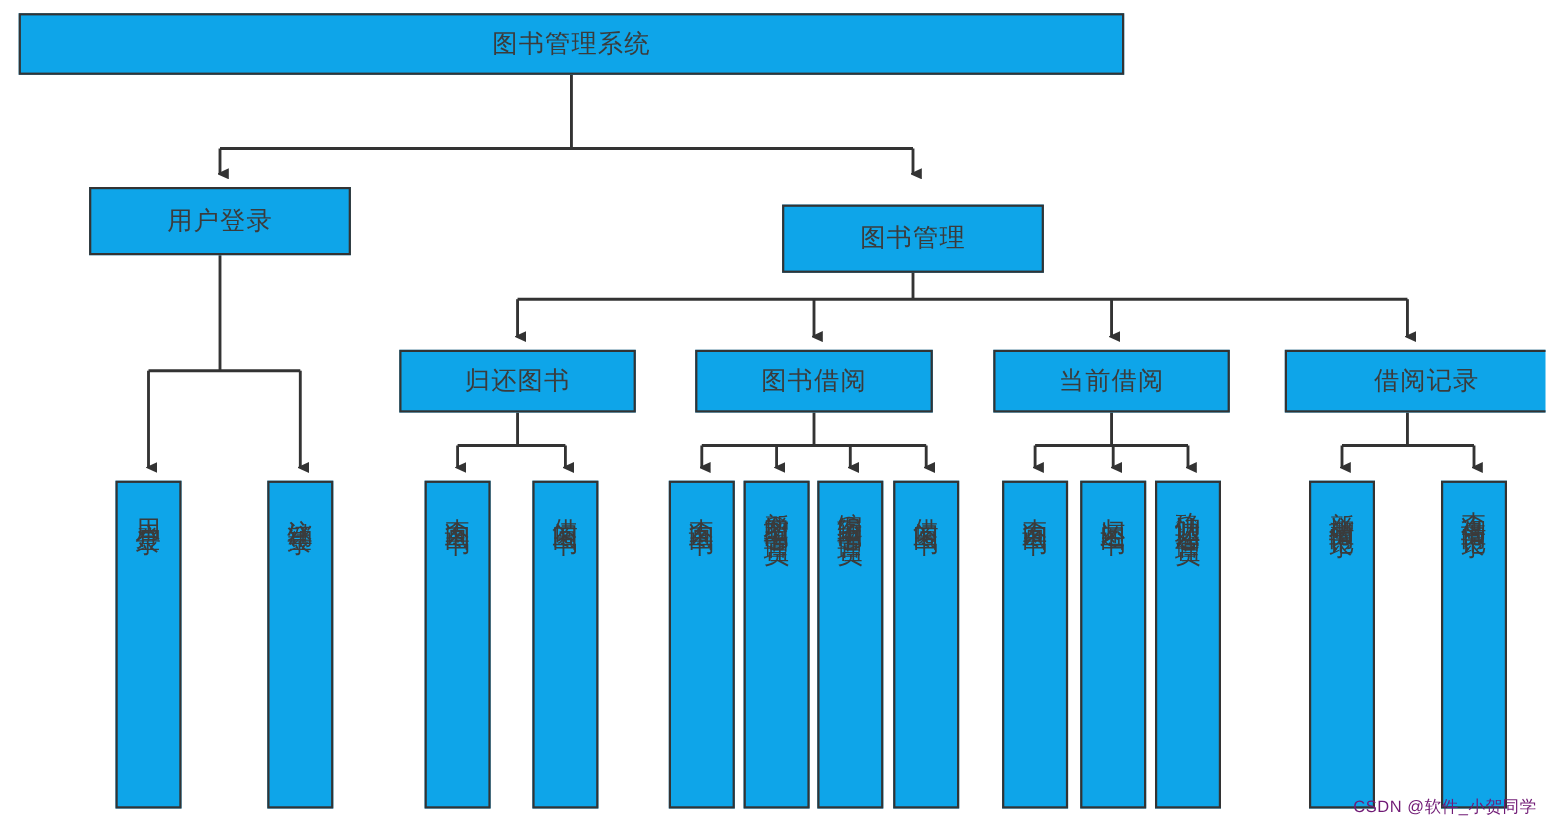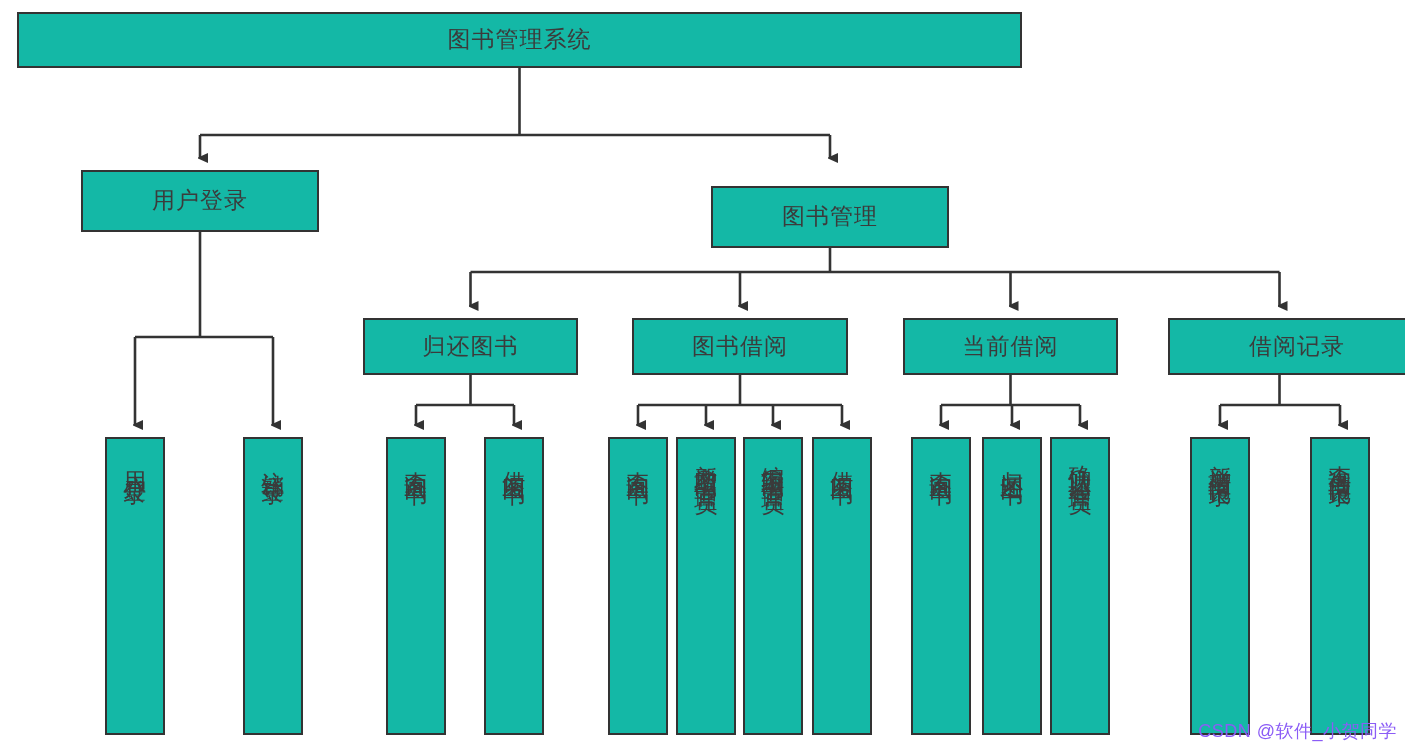--- a/index.html
+++ b/index.html
@@ -23,21 +23,21 @@
     position: absolute;
     top: 0;
     left: 0;
     width: 1405px;
     height: 747px;
     pointer-events: none;
   }
   .node {
     position: absolute;
     box-sizing: border-box;
-    background: #14b8a6;
+    background: #0ea5e9;
     border: 2px solid #333333;
     display: flex;
     align-items: center;
     justify-content: center;
     color: #3b3b3b;
   }
   .node.horiz {
     font-size: 23px;
     letter-spacing: 1px;
     line-height: 1.1;
@@ -56,22 +56,22 @@
     padding-top: 8px;
   }
   .node-label {
     display: block;
     white-space: pre-wrap;
   }
   #watermark {
     position: absolute;
     right: 8px;
     bottom: 4px;
-    font-size: 18px;
-    color: #8b5cf6;
+    font-size: 15px;
+    color: #701a75;
     letter-spacing: 0.5px;
     user-select: none;
     white-space: nowrap;
     text-align: right;
   }
 </style>
 </head>
 <body>
 
 <div id="diagram-root">

